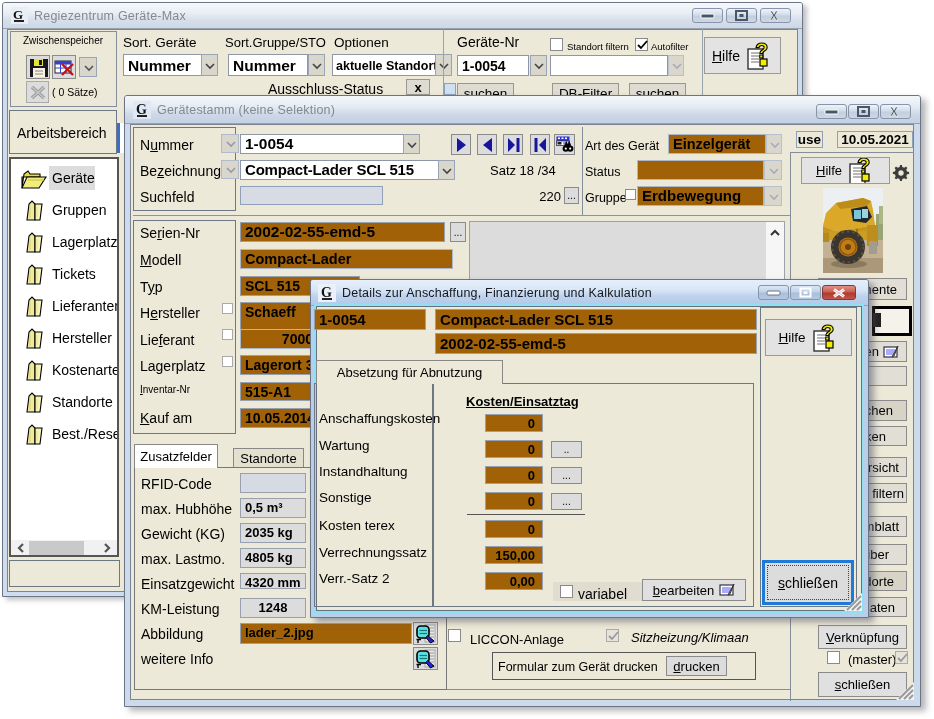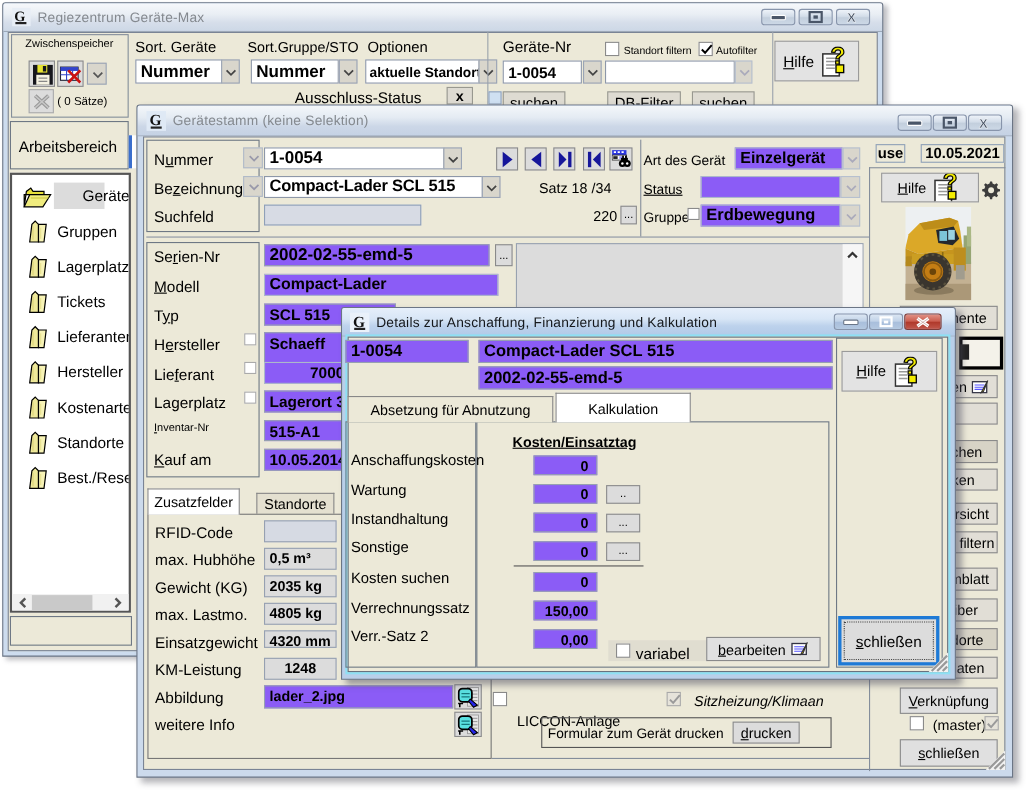--- a/index.html
+++ b/index.html
@@ -2,21 +2,21 @@
 <html><head><meta charset="utf-8"><style>html,body{margin:0;padding:0;width:934px;height:719px;background:#fff;overflow:hidden;font-family:"Liberation Sans",sans-serif;}
 *{box-sizing:border-box;}
 .win{position:absolute;border:1px solid #6b7585;border-radius:3px 3px 0 0;}
 .tbar{position:absolute;left:0;right:0;top:0;display:flex;align-items:center;overflow:hidden;border-bottom:1px solid #96a2b2;}
 .client{position:absolute;background:#ece9d8;border:1px solid #7a8495;}
 .cap{font-size:12.5px;white-space:nowrap;letter-spacing:0.2px;}
 .cbtn{position:absolute;width:31px;height:15px;border:1px solid #8794ab;border-radius:3px;background:linear-gradient(#eef3f9,#d3dde9 45%,#c3cfdd 55%,#ccd8e6);}
 .cbtn svg{position:absolute;left:0;top:0;}
 .e{position:absolute;}
 .lbl{position:absolute;font-size:13px;color:#000;white-space:nowrap;}
-.f{position:absolute;background:#8b5cf6;border:1px solid #96a0b1;font-size:13px;font-weight:bold;padding:1px 4px 0 4px;white-space:nowrap;overflow:hidden;}
+.f{position:absolute;background:#a16207;border:1px solid #96a0b1;font-size:13px;font-weight:bold;padding:1px 4px 0 4px;white-space:nowrap;overflow:hidden;}
 .fl{border-color:#acb8ca;}
 .w{position:absolute;background:#fff;border:1px solid #8d97a8;font-size:13px;font-weight:bold;padding:1px 4px 0 4px;white-space:nowrap;overflow:hidden;}
 .btn{position:absolute;background:#e0e0e0;border:1px solid #8a8a8a;font-size:13px;display:flex;align-items:center;justify-content:center;white-space:nowrap;overflow:hidden;}
 .btn2{position:absolute;background:#dedbd2;border:1px solid #98988f;font-size:13px;display:flex;align-items:center;justify-content:center;white-space:nowrap;overflow:hidden;}
 .dd{position:absolute;background:#d9d6cc;border:1px solid #9aa4b5;}
 .dd svg,.cb svg{position:absolute;left:0;top:0;}
 .cb{position:absolute;background:#fff;border:1px solid #8a8a8a;}
 .gb{position:absolute;border:1px solid #848e9b;}
 .u{text-decoration:underline;}
 .tab{position:absolute;border:1px solid #888;border-bottom:none;font-size:13px;display:flex;align-items:center;justify-content:center;}
@@ -146,21 +146,21 @@
 <div class="gb" style="left:6px;top:107px;width:108px;height:44px;border-color:#6e7885;"></div>
 <div class="lbl" style="left:14px;top:122px;font-size:14px;">Arbeitsbereich</div>
 <div class="e" style="left:114px;top:120px;width:7px;height:30px;background:#fff;border-left:3px solid #3a6ecc;"></div>
 <div class="e" style="left:6px;top:154px;width:110px;height:400px;background:#fff;border:2px solid #555;overflow:hidden;">
 <div class="e" style="left:38px;top:7px;width:46px;height:24px;background:#dcdcdc;"></div>
       <div class="e" style="left:9px;top:8px;width:28px;height:23px;"><svg width="28" height="23">
           <polygon points="2,21 4,7 8,4 10,7 20,7 20,10 2,10" fill="#e6df3a" stroke="#000" stroke-width="1.1"></polygon>
           <polygon points="2,21 7,10 26,10 19,21" fill="#f0ec7e" stroke="#000" stroke-width="1.1"></polygon>
           <line x1="8" y1="13" x2="24" y2="13" stroke="#c8c23a" stroke-width="1"></line>
         </svg></div>
-      <div class="lbl" style="left:41px;top:11px;font-size:14px;margin-left:23px;">Geräte</div>
+      <div class="lbl" style="left:41px;top:11px;font-size:14px;">Geräte</div>
       <div class="e" style="left:12px;top:39px;width:24px;height:24px;"><svg width="24" height="24">
           <polygon points="4,22 6,6 9,3 12,6 12,22" fill="#efe99a" stroke="#000" stroke-width="1.1"></polygon>
           <polygon points="12,6 19,6 17,22 12,22" fill="#f7f3b6" stroke="#000" stroke-width="1.1"></polygon>
           <line x1="7" y1="8" x2="7" y2="20" stroke="#d8d077" stroke-width="1"></line>
           <line x1="14" y1="9" x2="14" y2="19" stroke="#e6df8e" stroke-width="1"></line>
         </svg></div>
       <div class="lbl" style="left:41px;top:43px;font-size:14px;">Gruppen</div>
       <div class="e" style="left:12px;top:71px;width:24px;height:24px;"><svg width="24" height="24">
           <polygon points="4,22 6,6 9,3 12,6 12,22" fill="#efe99a" stroke="#000" stroke-width="1.1"></polygon>
           <polygon points="12,6 19,6 17,22 12,22" fill="#f7f3b6" stroke="#000" stroke-width="1.1"></polygon>
@@ -313,21 +313,21 @@
         <circle cx="14.2" cy="12.6" r="3.2" fill="#000"></circle>
         <circle cx="9.8" cy="12.6" r="1.1" fill="#fff"></circle>
         <circle cx="14.2" cy="12.6" r="1.1" fill="#fff"></circle>
       </svg>
     </div>
 <div class="lbl" style="left:365px;top:67px;font-size:13px;width:63px;text-align:right;">Satz 18 /34</div>
 <div class="lbl" style="left:410px;top:93px;font-size:13px;width:26px;text-align:right;">220</div>
 <div class="btn" style="left:439px;top:91px;width:15px;height:17px;background:#dcdcdc;font-size:10px;">...</div>
 <div class="e" style="left:457px;top:31px;width:1px;height:88px;background:#848e9b;"></div>
 <div class="lbl" style="left:460px;top:43px;font-size:12.5px;">Art des Gerät</div>
-<div class="lbl" style="left:460px;top:69px;font-size:12.5px;text-decoration:underline;">Status</div>
+<div class="lbl" style="left:460px;top:69px;font-size:12.5px;">Status</div>
 <div class="lbl" style="left:460px;top:95px;font-size:12.5px;">Gruppe</div>
 <div class="cb" style="left:500px;top:93px;width:11px;height:11px;"></div>
 <div class="f fl" style="left:543px;top:38px;width:98px;height:20px;font-size:14.5px;">Einzelgerät</div>
 <div class="dd" style="left:641px;top:38px;width:16px;height:20px;border-color:#b6c0cf;">
       <svg width="16" height="20">
         <path d="M4 8 L8 12 L12 8" stroke="#aab" stroke-width="1.6" fill="none"></path>
       </svg>
     </div>
 <div class="f fl" style="left:512px;top:64px;width:127px;height:20px;"></div>
 <div class="dd" style="left:639px;top:64px;width:18px;height:20px;border-color:#b6c0cf;">
@@ -486,21 +486,21 @@
         <line x1="11" y1="10" x2="18" y2="10" stroke="#8a8a8a" stroke-width="0.8"></line>
         <line x1="11" y1="13" x2="18" y2="13" stroke="#8a8a8a" stroke-width="0.8"></line>
         <rect x="1" y="2" width="12" height="12" rx="3.5" fill="#59e0e0" stroke="#000" stroke-width="1.6"></rect>
         <line x1="3.5" y1="6.5" x2="11" y2="6.5" stroke="#17777c" stroke-width="1.2"></line>
         <line x1="3.5" y1="9.5" x2="11" y2="9.5" stroke="#17777c" stroke-width="1.2"></line>
         <polygon points="11.5,11.5 18,17 14.5,19 10,13.5" fill="#2323e8" stroke="#000" stroke-width="1"></polygon>
         <path d="M2 15 L2 19 M0.5 15.5 L5 15.5" stroke="#000" stroke-width="1.4"></path>
       </svg>
     </div>
 <div class="cb" style="left:323px;top:533px;width:13px;height:13px;"></div>
-<div class="lbl" style="left:345px;top:552px;font-size:13px;text-align:right;">LICCON-Anlage</div>
+<div class="lbl" style="left:345px;top:536px;font-size:13px;text-align:right;">LICCON-Anlage</div>
 <div class="cb" style="left:481px;top:533px;width:13px;height:13px;background:#e6e3da;border-color:#aaa;">
       <svg width="13" height="13">
         <path d="M2 6 L5 9 L11 2" stroke="#9a9a9a" stroke-width="1.8" fill="none"></path>
       </svg>
     </div>
 <div class="lbl" style="left:506px;top:534px;font-size:13px;font-style:italic;">Sitzheizung/Klimaan</div>
 <div class="gb" style="left:367px;top:556px;width:264px;height:28px;border-color:#555;"></div>
 <div class="lbl" style="left:373px;top:564px;font-size:12.5px;">Formular zum Gerät drucken</div>
 <div class="btn" style="left:541px;top:560px;width:61px;height:20px;background:#dcdcdc;">
       <span><span class="u">d</span>rucken</span>
@@ -546,29 +546,28 @@
           <rect x="1" y="7" width="15" height="20" fill="#fff" stroke="#333" stroke-width="1.4"></rect>
           <line x1="4" y1="11" x2="12" y2="11" stroke="#999" stroke-width="1.4"></line>
           <line x1="4" y1="14" x2="12" y2="14" stroke="#999" stroke-width="1.4"></line>
           <line x1="4" y1="17" x2="12" y2="17" stroke="#999" stroke-width="1.4"></line>
           <line x1="4" y1="20" x2="12" y2="20" stroke="#999" stroke-width="1.4"></line>
           <text x="8" y="16" font-size="22" font-weight="bold" fill="#f3ec00" stroke="#000" stroke-width="1.1" font-family="Liberation Sans,sans-serif">?</text>
           <rect x="13" y="17" width="7" height="7" fill="#f3ec00" stroke="#000" stroke-width="1.2"></rect>
         </svg></span>
     </div>
 <div class="tab" style="left:5px;top:80px;width:187px;height:24px;background:#ece9d8;z-index:2;">Absetzung für Abnutzung</div>
-<div class="tab" style="left:194px;top:77px;width:123px;height:27px;background:#fff;z-index:3;">Kalkulation</div>
 <div class="gb" style="left:3px;top:103px;width:119px;height:224px;border-color:#6e7885;"></div>
 <div class="gb" style="left:122px;top:103px;width:321px;height:224px;border-color:#6e7885;"></div>
 <div class="gb" style="left:449px;top:27px;width:97px;height:300px;border-color:#6e7885;"></div>
 <div class="lbl" style="left:8px;top:131px;font-size:13.5px;">Anschaffungskosten</div>
 <div class="lbl" style="left:8px;top:158px;font-size:13.5px;">Wartung</div>
 <div class="lbl" style="left:8px;top:184px;font-size:13.5px;">Instandhaltung</div>
 <div class="lbl" style="left:8px;top:210px;font-size:13.5px;">Sonstige</div>
-<div class="lbl" style="left:8px;top:238px;font-size:13.5px;">Kosten suchen</div>
+<div class="lbl" style="left:8px;top:238px;font-size:13.5px;">Kosten terex</div>
 <div class="lbl" style="left:8px;top:265px;font-size:13.5px;">Verrechnungssatz</div>
 <div class="lbl" style="left:8px;top:291px;font-size:13.5px;">Verr.-Satz 2</div>
 <div class="lbl" style="left:155px;top:114px;font-size:13px;font-weight:bold;text-decoration:underline;">Kosten/Einsatztag</div>
 <div class="f" style="left:174px;top:134px;width:58px;height:18px;text-align:right;padding-right:7px;">0</div>
 <div class="f" style="left:174px;top:160px;width:58px;height:18px;text-align:right;padding-right:7px;">0</div>
 <div class="f" style="left:174px;top:186px;width:58px;height:18px;text-align:right;padding-right:7px;">0</div>
 <div class="f" style="left:174px;top:212px;width:58px;height:18px;text-align:right;padding-right:7px;">0</div>
 <div class="f" style="left:174px;top:240px;width:58px;height:18px;text-align:right;padding-right:7px;">0</div>
 <div class="f" style="left:174px;top:266px;width:58px;height:18px;text-align:right;padding-right:7px;">150,00</div>
 <div class="f" style="left:174px;top:292px;width:58px;height:18px;text-align:right;padding-right:7px;">0,00</div>

